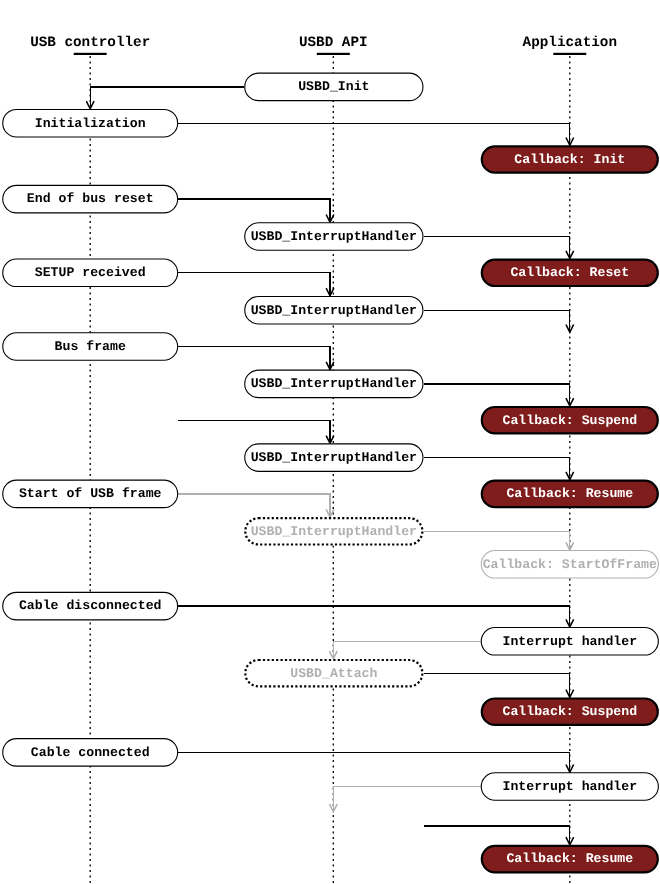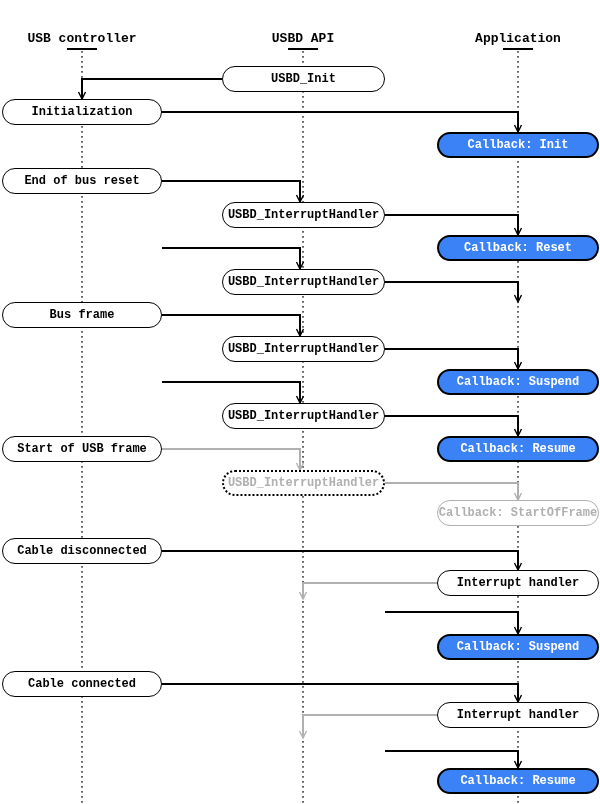--- a/index.html
+++ b/index.html
@@ -34,21 +34,21 @@
     align-items: center;
     justify-content: center;
     border-radius: 13px;
     font-size: 12px;
     font-weight: bold;
     white-space: nowrap;
     overflow: hidden;
     background: #ffffff;
   }
   .node.plain    { border: 1px solid #000; color: #000; }
-  .node.callback { background: #3b82f6; border: 2px solid #000; color: #fff; }
+  .node.callback { background: #7f1d1d; border: 2px solid #000; color: #fff; }
   .node.ghost-dotted  { border: 2px dotted #000; color: #b0b0b0; }
   .node.ghost-outline { border: 1px solid #b0b0b0; color: #b0b0b0; }
 </style>
 </head>
 <body>
 
 <div id="stage">
   <svg id="wires" width="600" height="804" viewBox="0 0 600 804">
       <line x1="82" y1="22" x2="82" y2="803" stroke="#000000" stroke-width="1.2" stroke-dasharray="1.8 3.2"></line>
       <line x1="303" y1="22" x2="303" y2="803" stroke="#000000" stroke-width="1.2" stroke-dasharray="1.8 3.2"></line>
@@ -130,29 +130,31 @@
     <div class="col-underline" style="left: 67px; top: 19px; width: 30px;"></div>
     <div class="col-label" style="left: 203px; top: 2px;">USBD API</div>
     <div class="col-underline" style="left: 288px; top: 19px; width: 30px;"></div>
     <div class="col-label" style="left: 418px; top: 2px;">Application</div>
     <div class="col-underline" style="left: 503px; top: 19px; width: 30px;"></div>
     <div class="node plain" style="left: 222px; top: 37px; width: 163px; height: 26px;">USBD_Init</div>
     <div class="node plain" style="left: 2px; top: 70px; width: 160px; height: 26px;">Initialization</div>
     <div class="node callback" style="left: 437px; top: 103px; width: 162px; height: 26px;">Callback: Init</div>
     <div class="node plain" style="left: 2px; top: 139px; width: 160px; height: 26px;">End of bus reset</div>
     <div class="node plain" style="left: 222px; top: 173px; width: 163px; height: 26px;">USBD_InterruptHandler</div>
+    <div class="node plain" style="left: 2px; top: 206px; width: 160px; height: 26px;">SETUP received</div>
     <div class="node callback" style="left: 437px; top: 206px; width: 162px; height: 26px;">Callback: Reset</div>
     <div class="node plain" style="left: 222px; top: 240px; width: 163px; height: 26px;">USBD_InterruptHandler</div>
     <div class="node plain" style="left: 2px; top: 273px; width: 160px; height: 26px;">Bus frame</div>
     <div class="node plain" style="left: 222px; top: 307px; width: 163px; height: 26px;">USBD_InterruptHandler</div>
     <div class="node callback" style="left: 437px; top: 340px; width: 162px; height: 26px;">Callback: Suspend</div>
     <div class="node plain" style="left: 222px; top: 374px; width: 163px; height: 26px;">USBD_InterruptHandler</div>
     <div class="node plain" style="left: 2px; top: 407px; width: 160px; height: 26px;">Start of USB frame</div>
     <div class="node callback" style="left: 437px; top: 407px; width: 162px; height: 26px;">Callback: Resume</div>
     <div class="node ghost-dotted" style="left: 222px; top: 441px; width: 163px; height: 26px;">USBD_InterruptHandler</div>
     <div class="node ghost-outline" style="left: 437px; top: 471px; width: 162px; height: 26px;">Callback: StartOfFrame</div>
     <div class="node plain" style="left: 2px; top: 509px; width: 160px; height: 26px;">Cable disconnected</div>
     <div class="node plain" style="left: 437px; top: 541px; width: 162px; height: 26px;">Interrupt handler</div>
+    <div class="node ghost-dotted" style="left: 222px; top: 570px; width: 163px; height: 26px;">USBD_Attach</div>
     <div class="node callback" style="left: 437px; top: 605px; width: 162px; height: 26px;">Callback: Suspend</div>
     <div class="node plain" style="left: 2px; top: 642px; width: 160px; height: 26px;">Cable connected</div>
     <div class="node plain" style="left: 437px; top: 673px; width: 162px; height: 26px;">Interrupt handler</div>
     <div class="node callback" style="left: 437px; top: 739px; width: 162px; height: 26px;">Callback: Resume</div>
   </div>
 
 </body></html>

